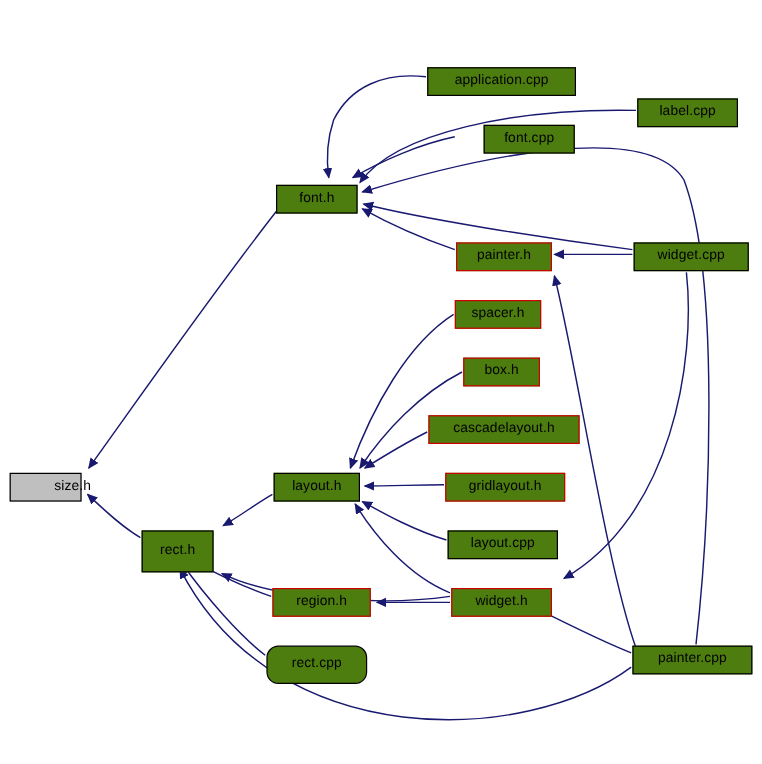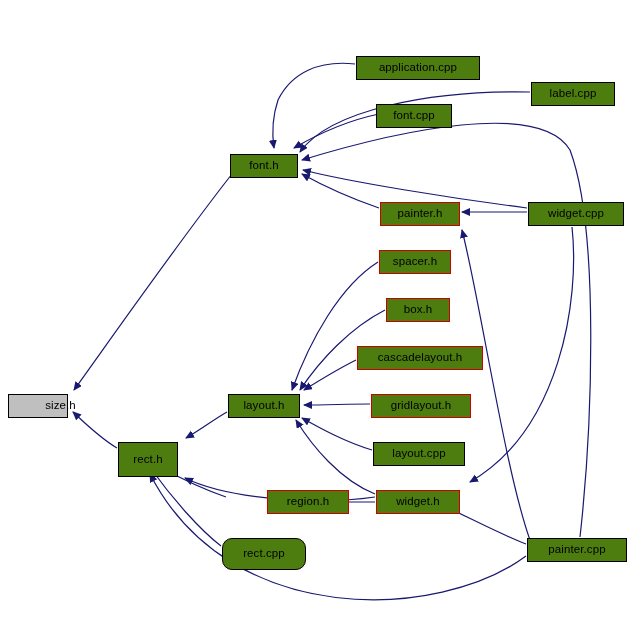--- a/index.html
+++ b/index.html
@@ -115,21 +115,21 @@
     </div>
   <div class="node" style="left:230px; top:154px; width:68px;  height:24px;">
       <span>font.h</span>
     </div>
   <div class="node" style="left:228px; top:394px; width:72px;  height:24px;">
       <span>layout.h</span>
     </div>
   <div class="node" style="left:356px; top:56px;  width:124px; height:24px;">
       <span>application.cpp</span>
     </div>
-  <div class="node" style="left:376px; top:104px; width:76px;  height:24px;justify-content:center;">
+  <div class="node" style="left:403px; top:104px; width:76px;  height:24px;justify-content:center;">
       <span>font.cpp</span>
     </div>
   <div class="node" style="left:531px; top:82px;  width:84px;  height:24px;">
       <span>label.cpp</span>
     </div>
   <div class="node red" style="left:380px; top:202px; width:80px;  height:24px;">
       <span>painter.h</span>
     </div>
   <div class="node" style="left:528px; top:202px; width:96px;  height:24px;">
       <span>widget.cpp</span>
@@ -145,21 +145,21 @@
     </div>
   <div class="node red" style="left:371px; top:394px; width:100px; height:24px;">
       <span>gridlayout.h</span>
     </div>
   <div class="node" style="left:373px; top:442px; width:92px;  height:24px;">
       <span>layout.cpp</span>
     </div>
   <div class="node red" style="left:376px; top:490px; width:84px;  height:24px;">
       <span>widget.h</span>
     </div>
-  <div class="node red" style="left:227px; top:490px; width:82px;  height:24px;margin-left:40px;">
+  <div class="node red" style="left:227px; top:490px; width:82px;  height:24px;">
       <span>region.h</span>
     </div>
   <div class="node" style="left:222px; top:538px; width:84px;  height:32px;border-radius:10px;">
       <span>rect.cpp</span>
     </div>
   <div class="node" style="left:527px; top:538px; width:100px; height:24px;">
       <span>painter.cpp</span>
     </div>
 
 </div>

